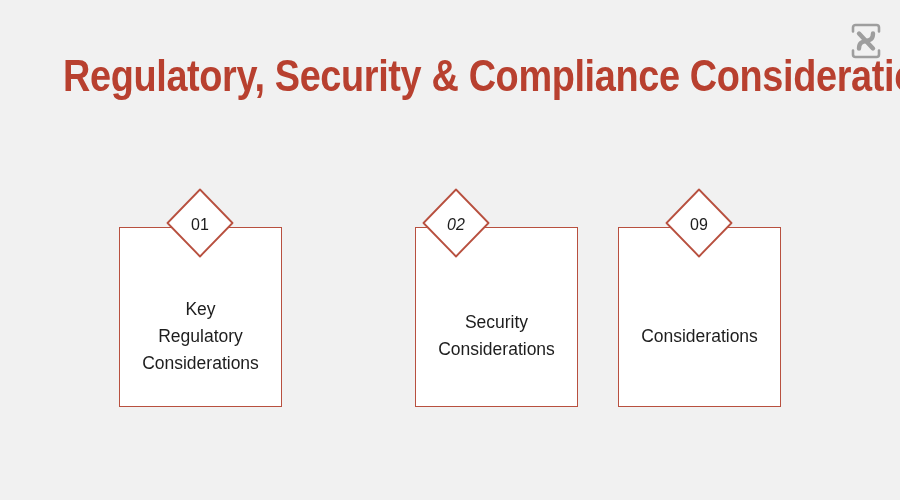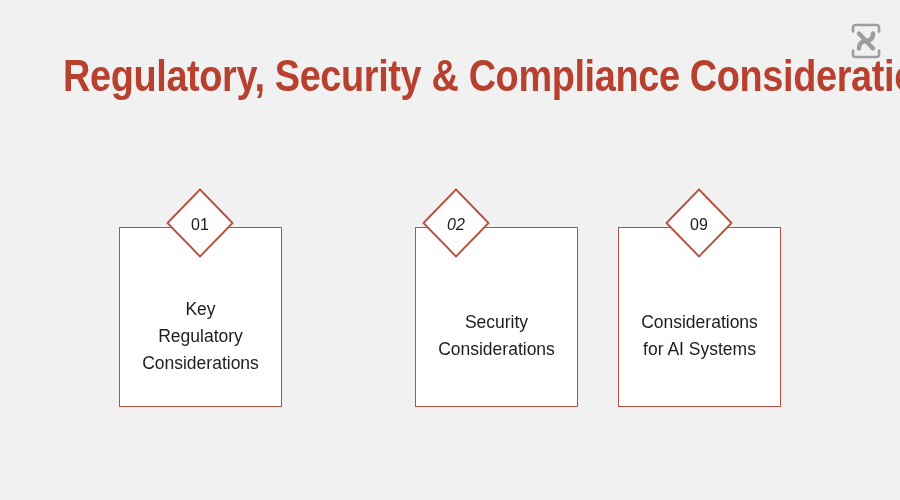--- a/index.html
+++ b/index.html
@@ -158,21 +158,20 @@
           <span>Security</span>
           <span>Considerations</span>
         </span>
       </div>
     </div>
 
     <div class="card c3">
       <div class="card-text">
         <span>
           <span>Considerations</span>
-          <span>for AI Systems</span>
         </span>
       </div>
     </div>
 
     <div class="badge b1">
       <svg width="72" height="74" viewBox="0 0 72 74">
         <path d="M36 3.5 L68.5 37 L36 70.5 L3.5 37 Z" fill="#ffffff" stroke="#b8503f" stroke-width="1.8" stroke-linejoin="round"></path>
       </svg>
       <div class="num">01</div>
     </div>

